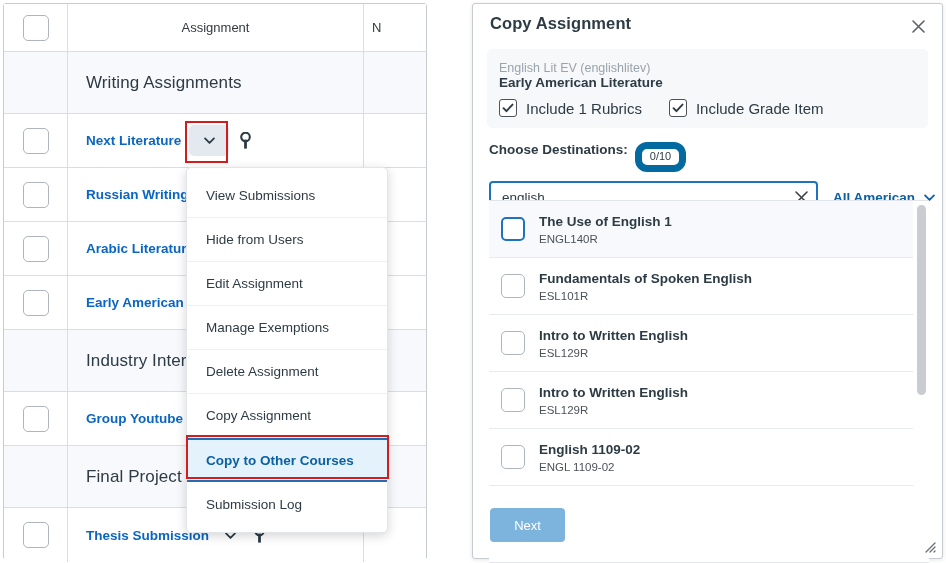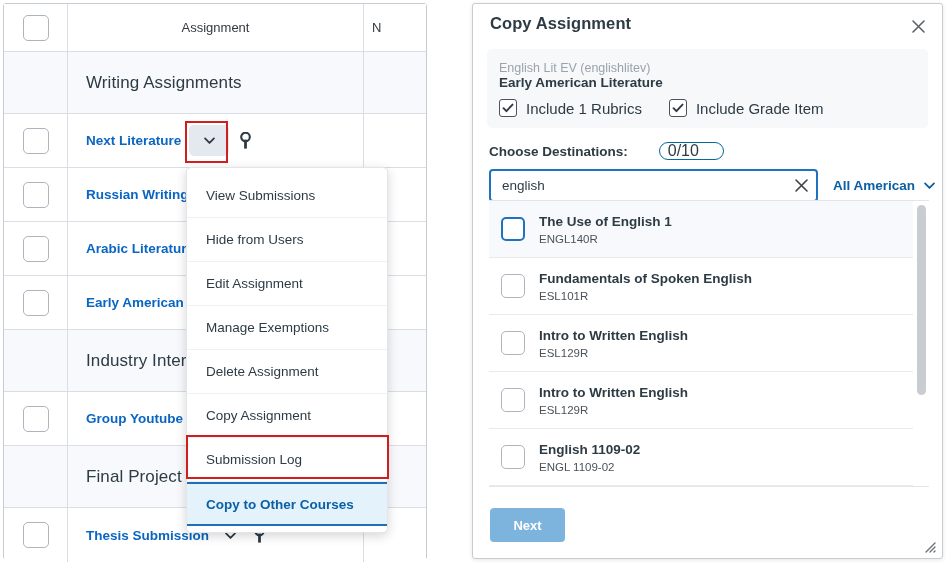--- a/index.html
+++ b/index.html
@@ -104,43 +104,43 @@
   #src-sub{ font-size:12.5px; color:#9aa3ab; margin-top:2px; }
   #src-opts{ display:flex; align-items:center; margin-top:9px; }
   .optbox{ display:flex; align-items:center; margin-right:27px; }
   .cbx{
     width:18px;height:18px;border:1.5px solid #4b5259;border-radius:3px;background:#fff;
     display:flex;align-items:center;justify-content:center;box-sizing:border-box;
     margin-right:9px;
   }
   .opt-lbl{ font-size:15px; color:#2d3b45; }
 
-  #dest-label-row{ display:flex; align-items:center; margin:14px 0 0 16px;gap:24px; }
+  #dest-label-row{ display:flex; margin:14px 0 0 16px; }
   #dest-label{ font-size:13.5px; font-weight:700; color:#2d3b45; }
   #dest-count{
-    margin-left:7px; border:1px solid #0369a1; border-radius:12px;
-    font-size:16px; color:#2d3b45; padding:1px 24px 2px 8px; line-height:13px;
+    margin-left:7px; border:7px solid #0369a1; border-radius:12px;
+    font-size:11px; color:#2d3b45; padding:1px 8px 2px 8px; line-height:13px;
   }
 
   #search-row{ display:flex; align-items:center; margin:9px 0 0 16px; }
   #search-box{
     width:329px; height:33px; border:2px solid #1f72c0; border-radius:4px;
     display:flex; align-items:center; box-sizing:border-box; background:#fff;
   }
   #search-input{
     border:none; outline:none; flex:1 1 auto; font-size:13.5px; color:#2d3b45;
     padding:0 6px 0 11px; background:transparent; font-family:"Liberation Sans", sans-serif;
   }
   #search-clear{ width:30px;height:31px;display:flex;align-items:center;justify-content:center;}
   #sem-select{ display:flex;align-items:center; margin-left:15px; font-size:13.5px;
                color:#0b5fa4; font-weight:700; }
   #sem-caret{ margin-left:8px; display:flex; }
 
   #dest-list-wrap{
-    position:absolute; left:16px; top:196px; width:440px; height:287px;
+    position:absolute; left:16px; top:196px; width:440px; height:363px;
     border-top:1px solid #e2e6ea; border-bottom:1px solid #e2e6ea;
     box-sizing:border-box; overflow:hidden; background:#fff;
   }
   .dest-row{
     height:57px; display:flex; align-items:center; box-sizing:border-box;
     border-bottom:1px solid #e8ebee; padding-left:12px; width:424px;
   }
   .dest-row.first{ background:#f7f9fc; }
   .dcb{
     width:24px;height:24px;border:1px solid #aeb5bd;border-radius:5px;background:#fff;
@@ -155,21 +155,21 @@
     position:absolute; right:0; top:0; width:16px; height:287px; background:#ffffff;
   }
   #dest-thumb{
     position:absolute; right:3px; top:4px; width:9px; height:190px;
     background:#c9cdd1; border-radius:5px;
   }
 
   #next-btn{
     position:absolute; left:17px; top:504px; width:75px; height:34px;
     background:#7db4dd; color:#ffffff; border-radius:4px; border:none;
-    font-size:13px; font-weight:700; font-family:"Liberation Sans", sans-serif;
+    font-size:13px; font-weight:400; font-family:"Liberation Sans", sans-serif;
     display:flex;align-items:center;justify-content:center;
   }
   #resize-handle{
     position:absolute; right:6px; bottom:5px; width:14px;height:14px;
   }
 </style>
 </head>
 <body>
 
 <div id="left-panel">
@@ -295,22 +295,22 @@
 
   </div>
 
   <div id="menu">
     <div class="mi">View Submissions</div>
     <div class="mi">Hide from Users</div>
     <div class="mi">Edit Assignment</div>
     <div class="mi">Manage Exemptions</div>
     <div class="mi">Delete Assignment</div>
     <div class="mi">Copy Assignment</div>
+    <div class="mi sel">Copy to Other Courses</div>
     <div class="mi">Submission Log</div>
-    <div class="mi sel">Copy to Other Courses</div>
   </div>
 
   <div class="redbox" id="redbox-chevron"></div>
   <div class="redbox" id="redbox-menuitem"></div>
 </div>
 
 <div id="dialog">
 
   <div id="dlg-header">
     <span id="dlg-title">Copy Assignment</span>

